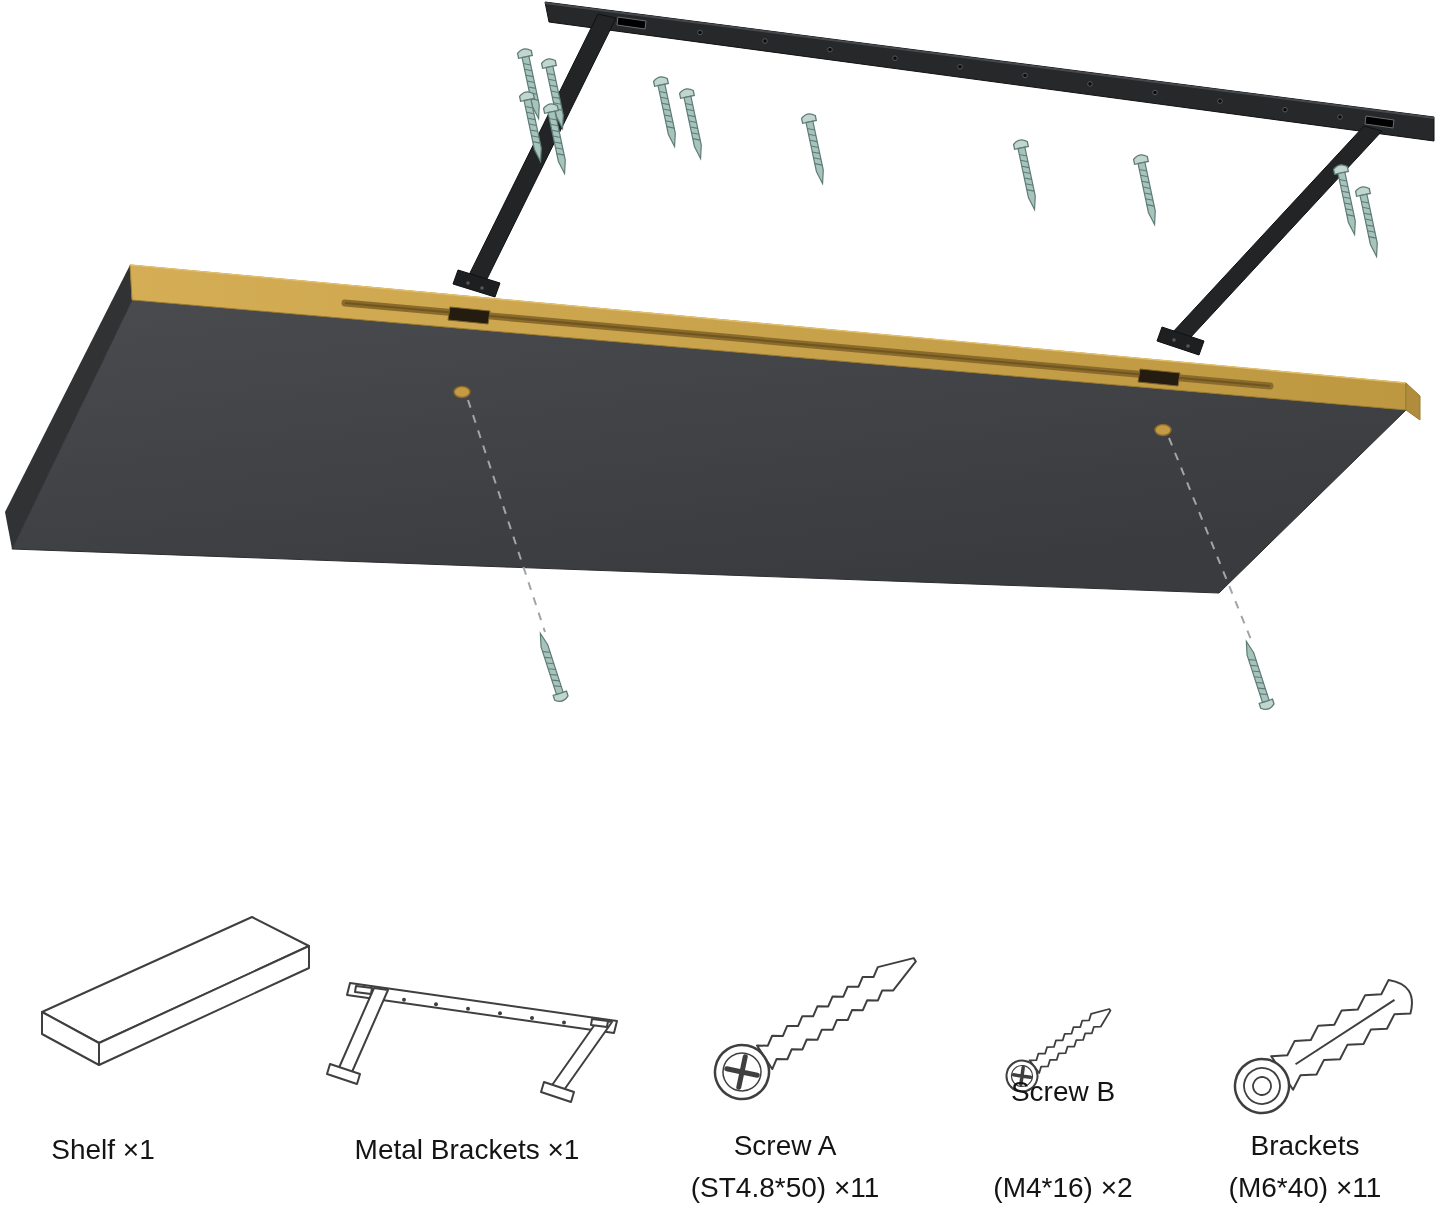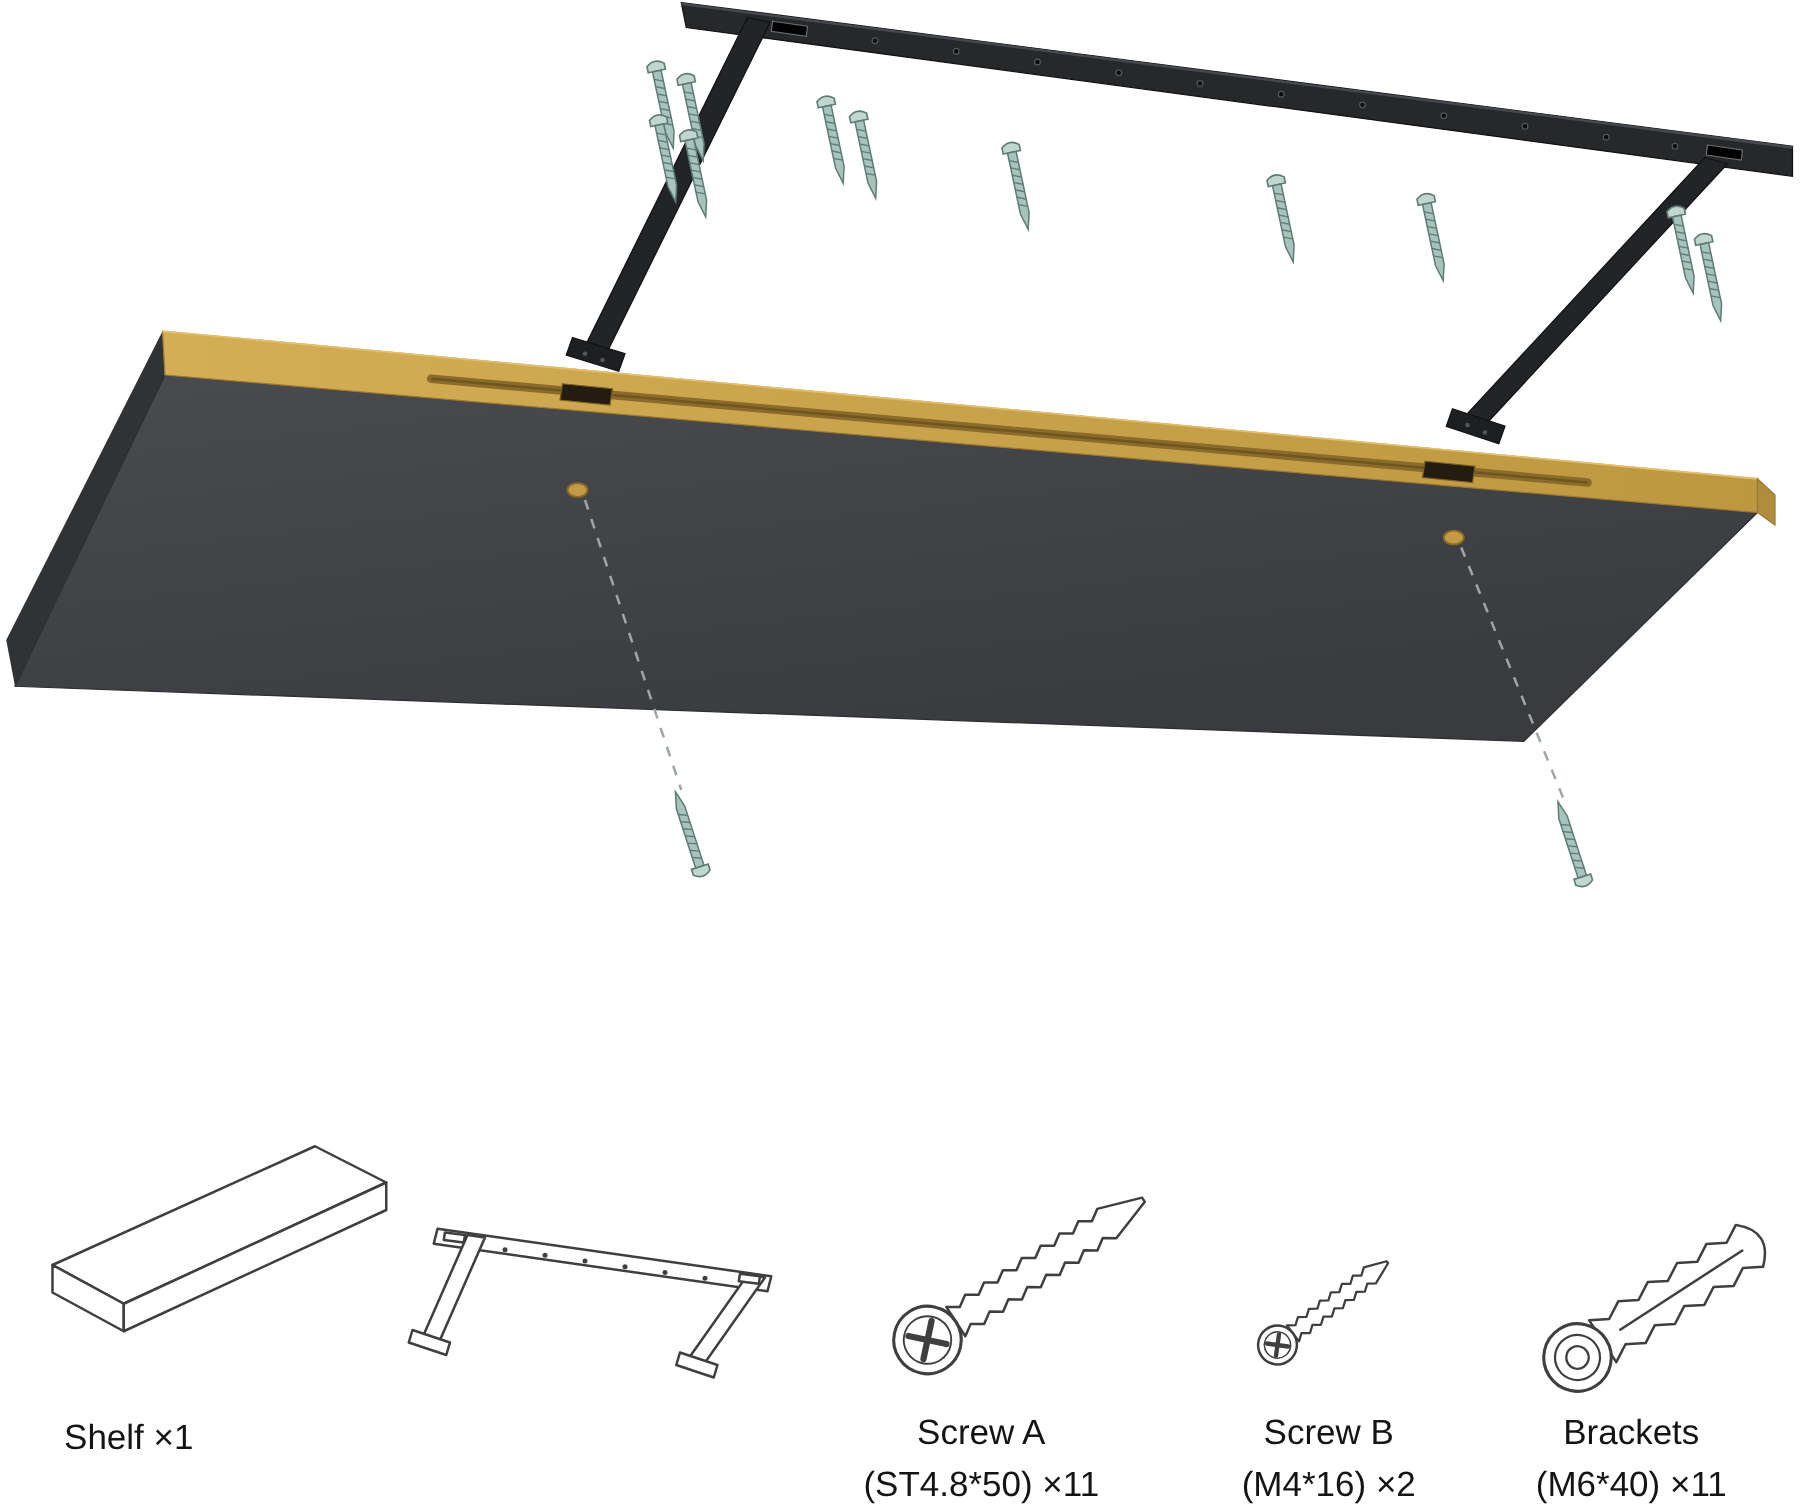--- a/index.html
+++ b/index.html
@@ -160,23 +160,24 @@
       <line x1="40" y1="0" x2="158" y2="0" stroke-width="2"></line>
       <circle cx="0" cy="0" r="27" stroke-width="2.5"></circle>
       <circle cx="0" cy="0" r="18" stroke-width="1.8"></circle>
       <circle cx="0" cy="0" r="9" stroke-width="1.8"></circle>
     </g>
   </g>
 </svg>
 
 <div class="plabel" style="left:103px;top:1134px">Shelf ×1</div>
 
+<div class="plabel" style="left:467px;top:1134px">Metal Brackets ×1</div>
 
 <div class="plabel" style="left:785px;top:1130px">Screw A</div>
 <div class="plabel" style="left:785px;top:1172px">(ST4.8*50) ×11</div>
 
-<div class="plabel" style="left:1063px;top:1130px">Screw B</div>
+<div class="plabel" style="left:1063px;top:1076px">Screw B</div>
 <div class="plabel" style="left:1063px;top:1172px">(M4*16) ×2</div>
 
 <div class="plabel" style="left:1305px;top:1130px">Brackets</div>
 <div class="plabel" style="left:1305px;top:1172px">(M6*40) ×11</div>
 
 </div>
 
 </body></html>

